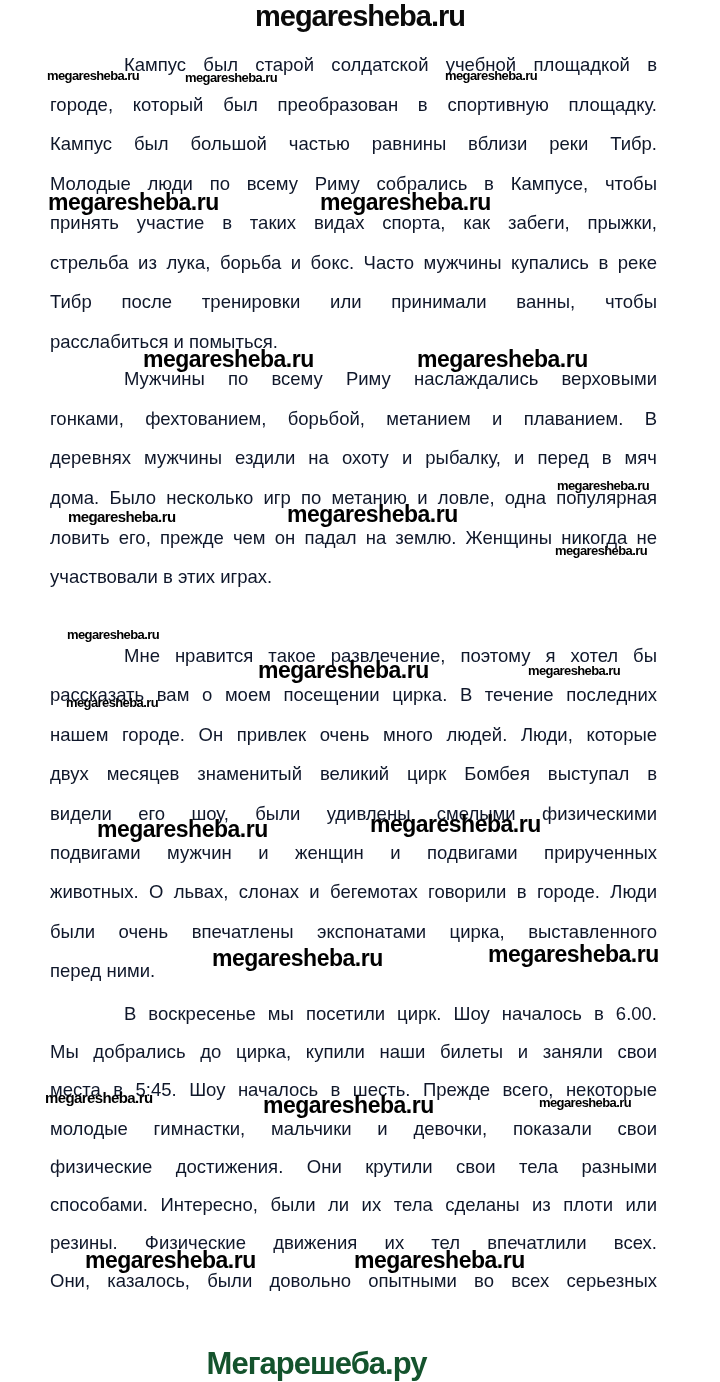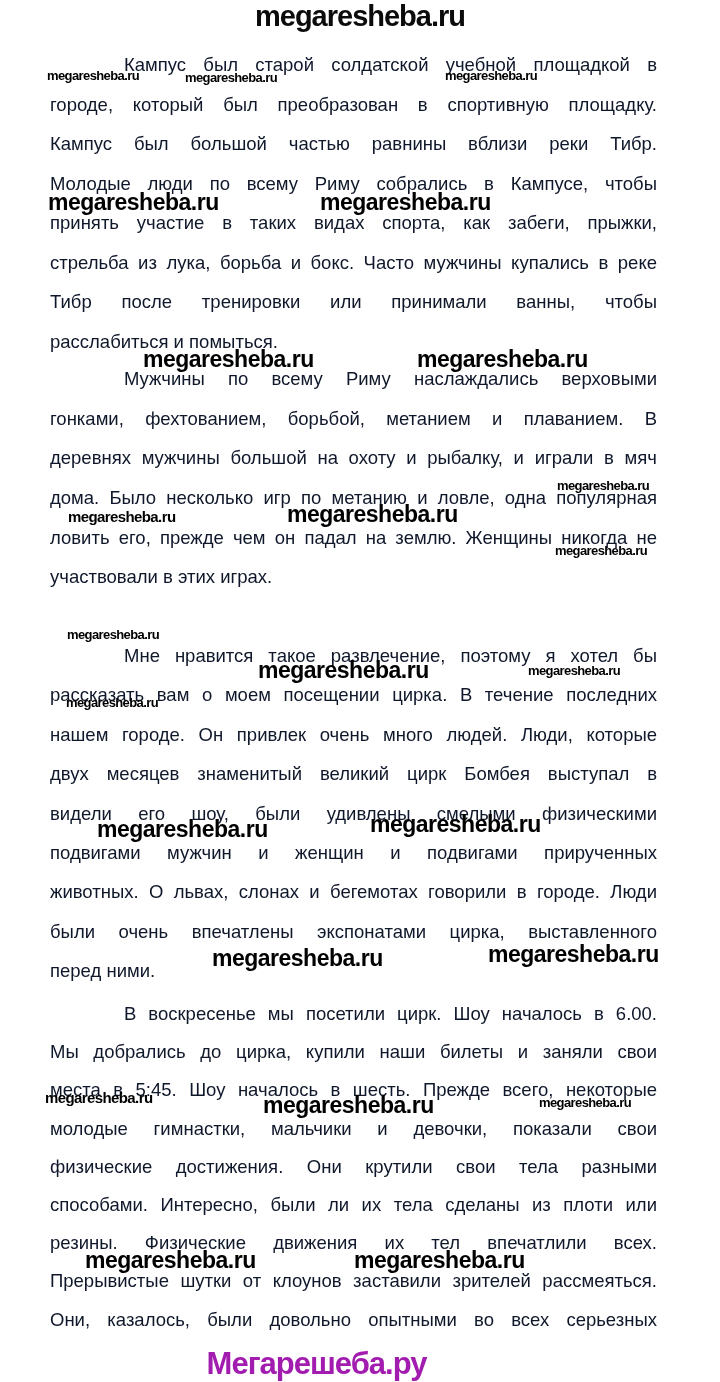--- a/index.html
+++ b/index.html
@@ -25,21 +25,21 @@
   }
   .site-footer {
     position: absolute;
     left: 0; top: 1346px;
     width: 633px;
     text-align: center;
     font-size: 31px;
     font-weight: 700;
     letter-spacing: -1px;
     line-height: 36px;
-    color: #a21caf;
+    color: #14532d;
   }
   .para {
     position: absolute;
     left: 50px;
     width: 607px;
     font-size: 18.5px;
     color: #0f172a;
   }
   .p1 { top: 45px; }
   .p1 .line { height: 39.5px; line-height: 39.5px; }
@@ -82,21 +82,21 @@
     <div class="line">Молодые люди по всему Риму собрались в Кампусе, чтобы</div>
     <div class="line">принять участие в таких видах спорта, как забеги, прыжки,</div>
     <div class="line">стрельба из лука, борьба и бокс. Часто мужчины купались в реке</div>
     <div class="line">Тибр после тренировки или принимали ванны, чтобы</div>
     <div class="line short">расслабиться и помыться.</div>
   </div>
 
   <div class="para p2">
     <div class="line first">Мужчины по всему Риму наслаждались верховыми</div>
     <div class="line">гонками, фехтованием, борьбой, метанием и плаванием. В</div>
-    <div class="line">деревнях мужчины большой на охоту и рыбалку, и играли в мяч</div>
+    <div class="line">деревнях мужчины ездили на охоту и рыбалку, и перед в мяч</div>
     <div class="line">дома. Было несколько игр по метанию и ловле, одна популярная</div>
     <div class="line">ловить его, прежде чем он падал на землю. Женщины никогда не</div>
     <div class="line short">участвовали в этих играх.</div>
   </div>
 
   <div class="para p3">
     <div class="line first">Мне нравится такое развлечение, поэтому я хотел бы</div>
     <div class="line">рассказать вам о моем посещении цирка. В течение последних</div>
     <div class="line">нашем городе. Он привлек очень много людей. Люди, которые</div>
     <div class="line">двух месяцев знаменитый великий цирк Бомбея выступал в</div>
@@ -108,21 +108,20 @@
   </div>
 
   <div class="para p4">
     <div class="line first">В воскресенье мы посетили цирк. Шоу началось в 6.00.</div>
     <div class="line">Мы добрались до цирка, купили наши билеты и заняли свои</div>
     <div class="line">места в 5:45. Шоу началось в шесть. Прежде всего, некоторые</div>
     <div class="line">молодые гимнастки, мальчики и девочки, показали свои</div>
     <div class="line">физические достижения. Они крутили свои тела разными</div>
     <div class="line">способами. Интересно, были ли их тела сделаны из плоти или</div>
     <div class="line">резины. Физические движения их тел впечатлили всех.</div>
-    <div class="line">Прерывистые шутки от клоунов заставили зрителей рассмеяться.</div>
     <div class="line">Они, казалось, были довольно опытными во всех серьезных</div>
   </div>
 
   <div class="wm wm-s" style="left:47px;  top:69px;">megaresheba.ru</div>
   <div class="wm wm-s" style="left:185px; top:71px;">megaresheba.ru</div>
   <div class="wm wm-s" style="left:445px; top:69px;">megaresheba.ru</div>
   <div class="wm wm-s" style="left:557px; top:479px;">megaresheba.ru</div>
   <div class="wm wm-m" style="left:68px;  top:509px;">megaresheba.ru</div>
   <div class="wm wm-s" style="left:555px; top:544px;">megaresheba.ru</div>
   <div class="wm wm-s" style="left:67px;  top:628px;">megaresheba.ru</div>

